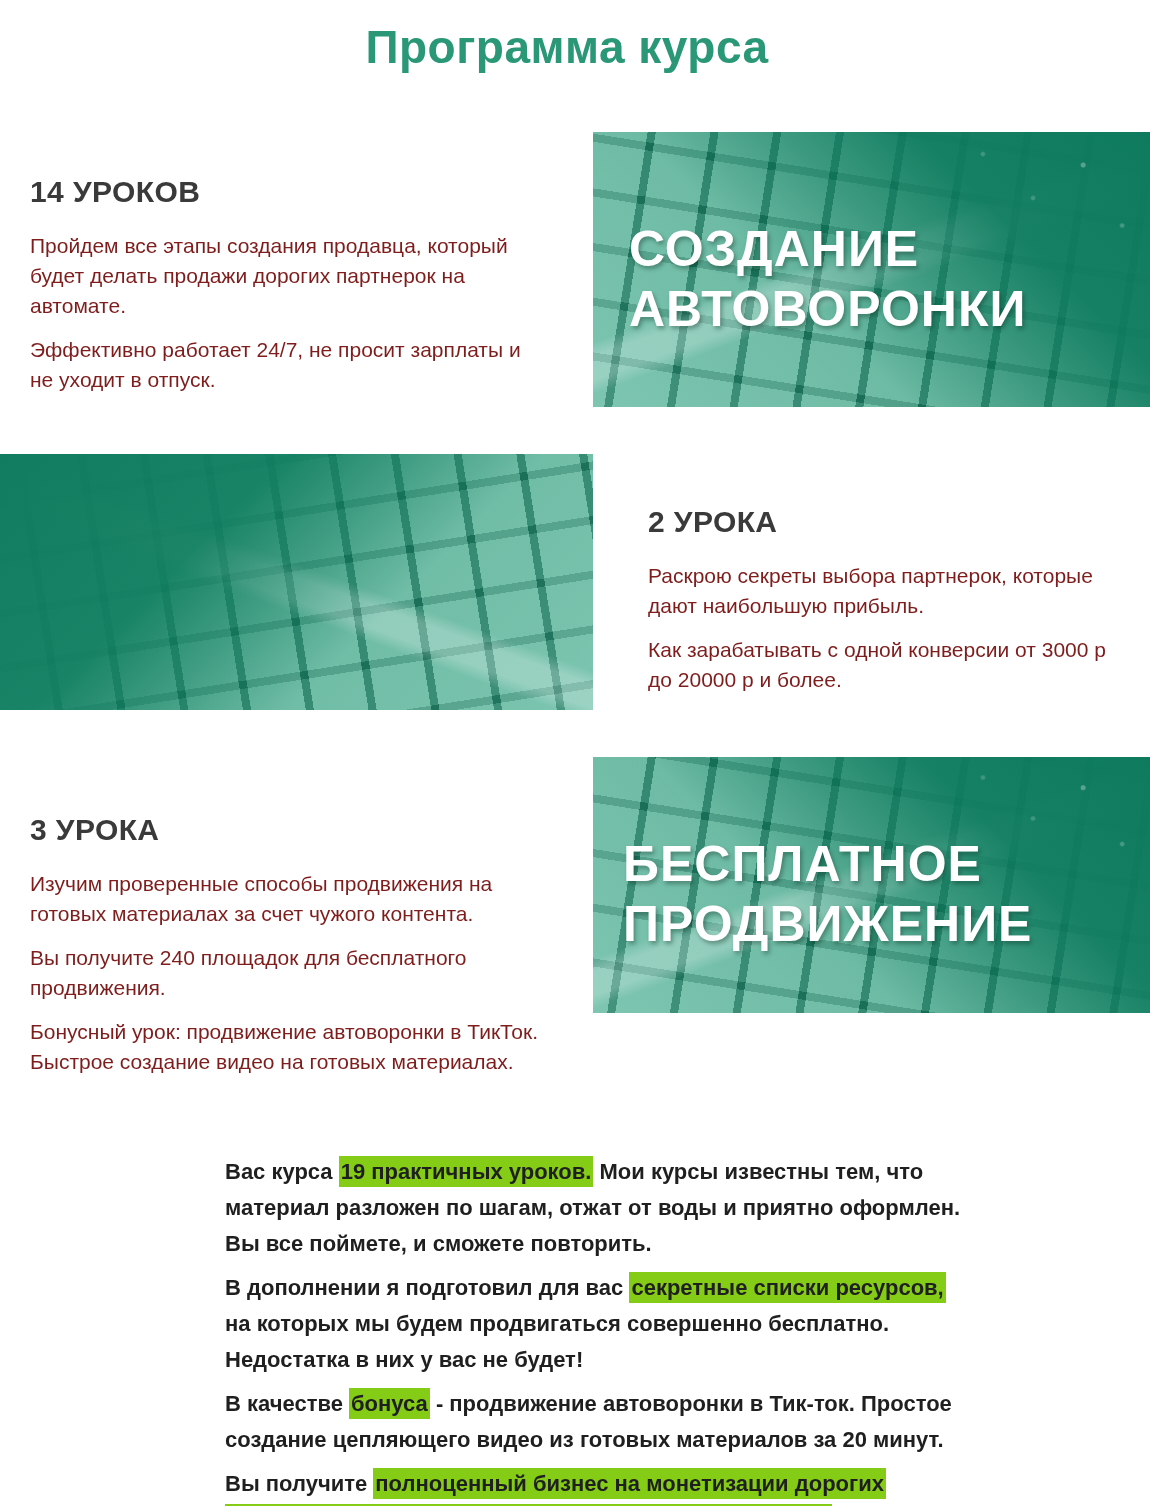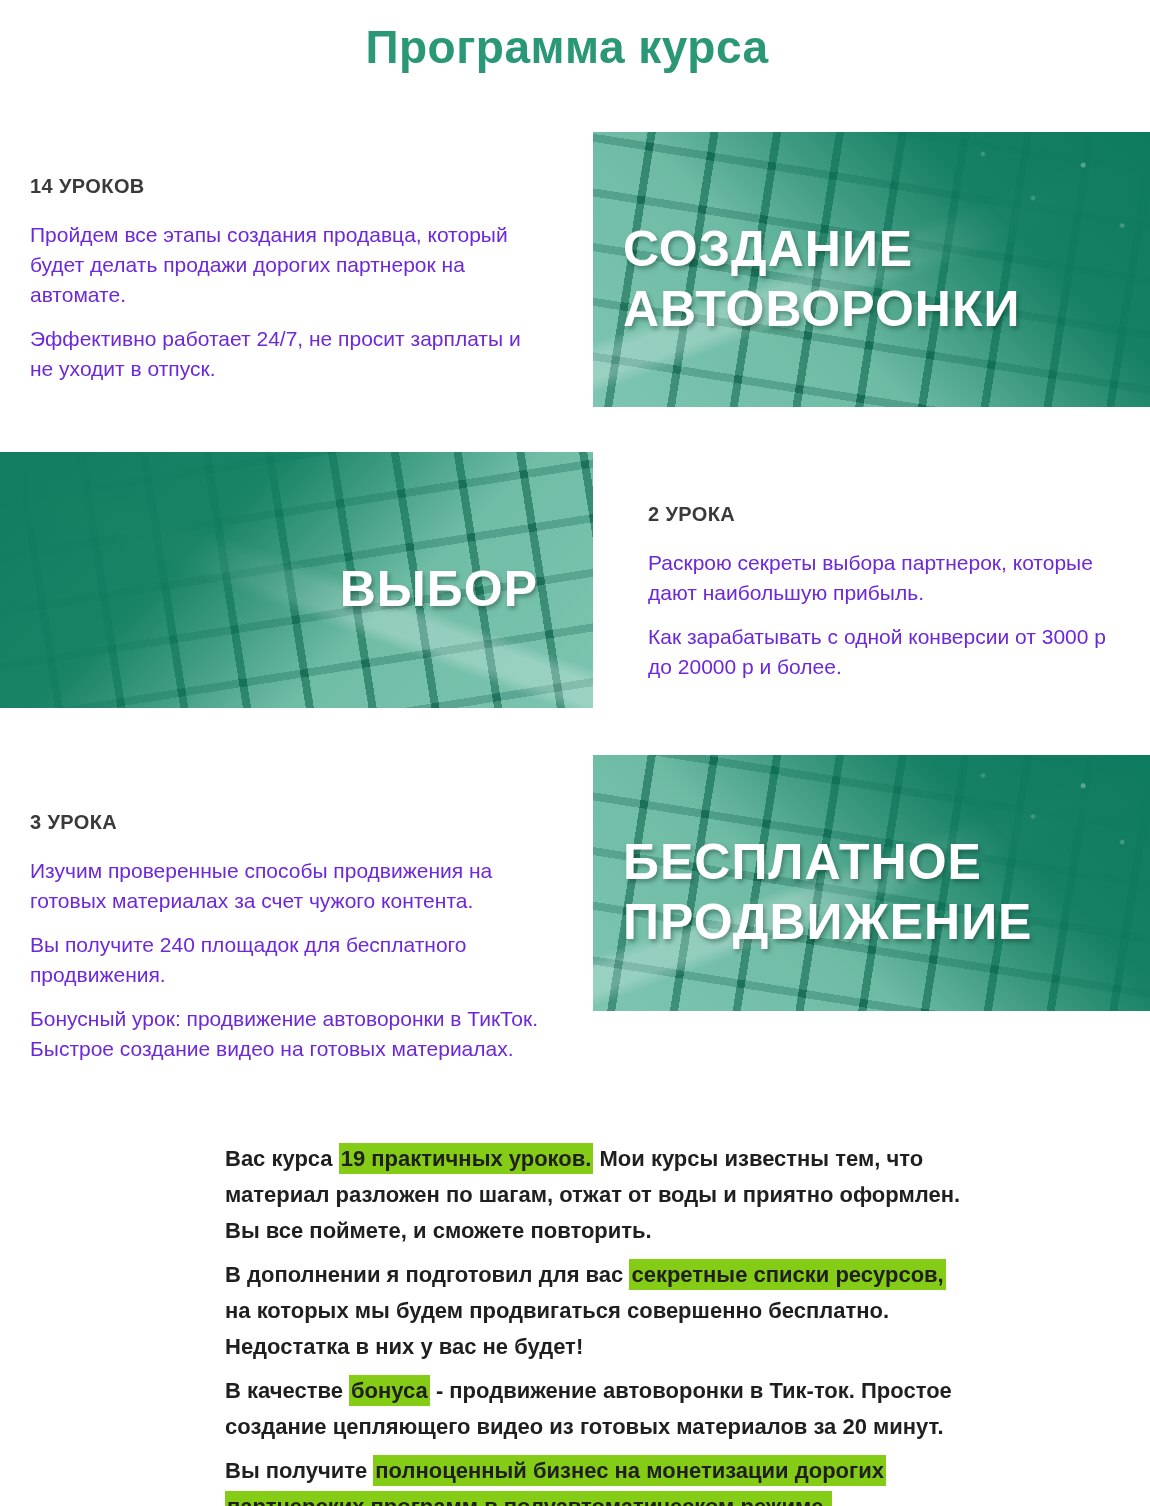--- a/index.html
+++ b/index.html
@@ -26,45 +26,45 @@
   .row-2 { margin-top: 45px; }
   .row-3 { margin-top: 47px; }
 
   .text-col { box-sizing: border-box; flex: 0 0 593px; }
   .text-col.right-side { flex: 1; padding: 51px 30px 0 55px; }
   .text-col.left-side-1 { padding: 43px 45px 0 30px; }
   .text-col.left-side-3 { padding: 56px 45px 0 30px; }
 
   h2.lessons {
     margin: 0 0 22px 0;
-    font-size: 20px;
+    font-size: 30px;
     font-weight: bold;
     letter-spacing: 0.4px;
     color: #3a3a3a;
   }
   .text-col p {
     margin: 0 0 14px 0;
     font-size: 21px;
     line-height: 30px;
-    color: #6d28d9;
+    color: #7f1d1d;
   }
 
   
   .card {
     position: relative;
     box-sizing: border-box;
     overflow: hidden;
     flex: 1;
     display: flex;
     flex-direction: column;
     justify-content: center;
     color: #ffffff;
   }
   .card.w-fixed { flex: 0 0 593px; }
-  .h275 { height: 275px; }
+  .h275 { height: 275px; padding-left: 6px; }
   .h256 { height: 256px; }
   .h324 { height: 256px; }
 
   
   .card.corner-tr {
     background:
       radial-gradient(circle at 88% 12%, rgba(255,255,255,0.30) 0 2px, transparent 3px),
       radial-gradient(circle at 95% 34%, rgba(255,255,255,0.22) 0 1.5px, transparent 3px),
       radial-gradient(circle at 79% 24%, rgba(255,255,255,0.18) 0 1.5px, transparent 3px),
       radial-gradient(circle at 70% 8%,  rgba(255,255,255,0.18) 0 1.5px, transparent 3px),
@@ -134,21 +134,20 @@
       <div class="card-title align-left">
         <span class="line">СОЗДАНИЕ</span>
         <span class="line">АВТОВОРОНКИ</span>
       </div>
     </div>
   </div>
 
   <div class="row row-2">
     <div class="card corner-tl h256 w-fixed">
       <div class="card-title align-right">
-        <span class="line">ВЫБОР</span>
       </div>
     </div>
     <div class="text-col right-side">
       <h2 class="lessons">2 УРОКА</h2>
       <p>Раскрою секреты выбора партнерок, которые дают наибольшую прибыль.</p>
       <p>Как зарабатывать с одной конверсии от 3000 р до 20000 р и более.</p>
     </div>
   </div>
 
   <div class="row row-3">

